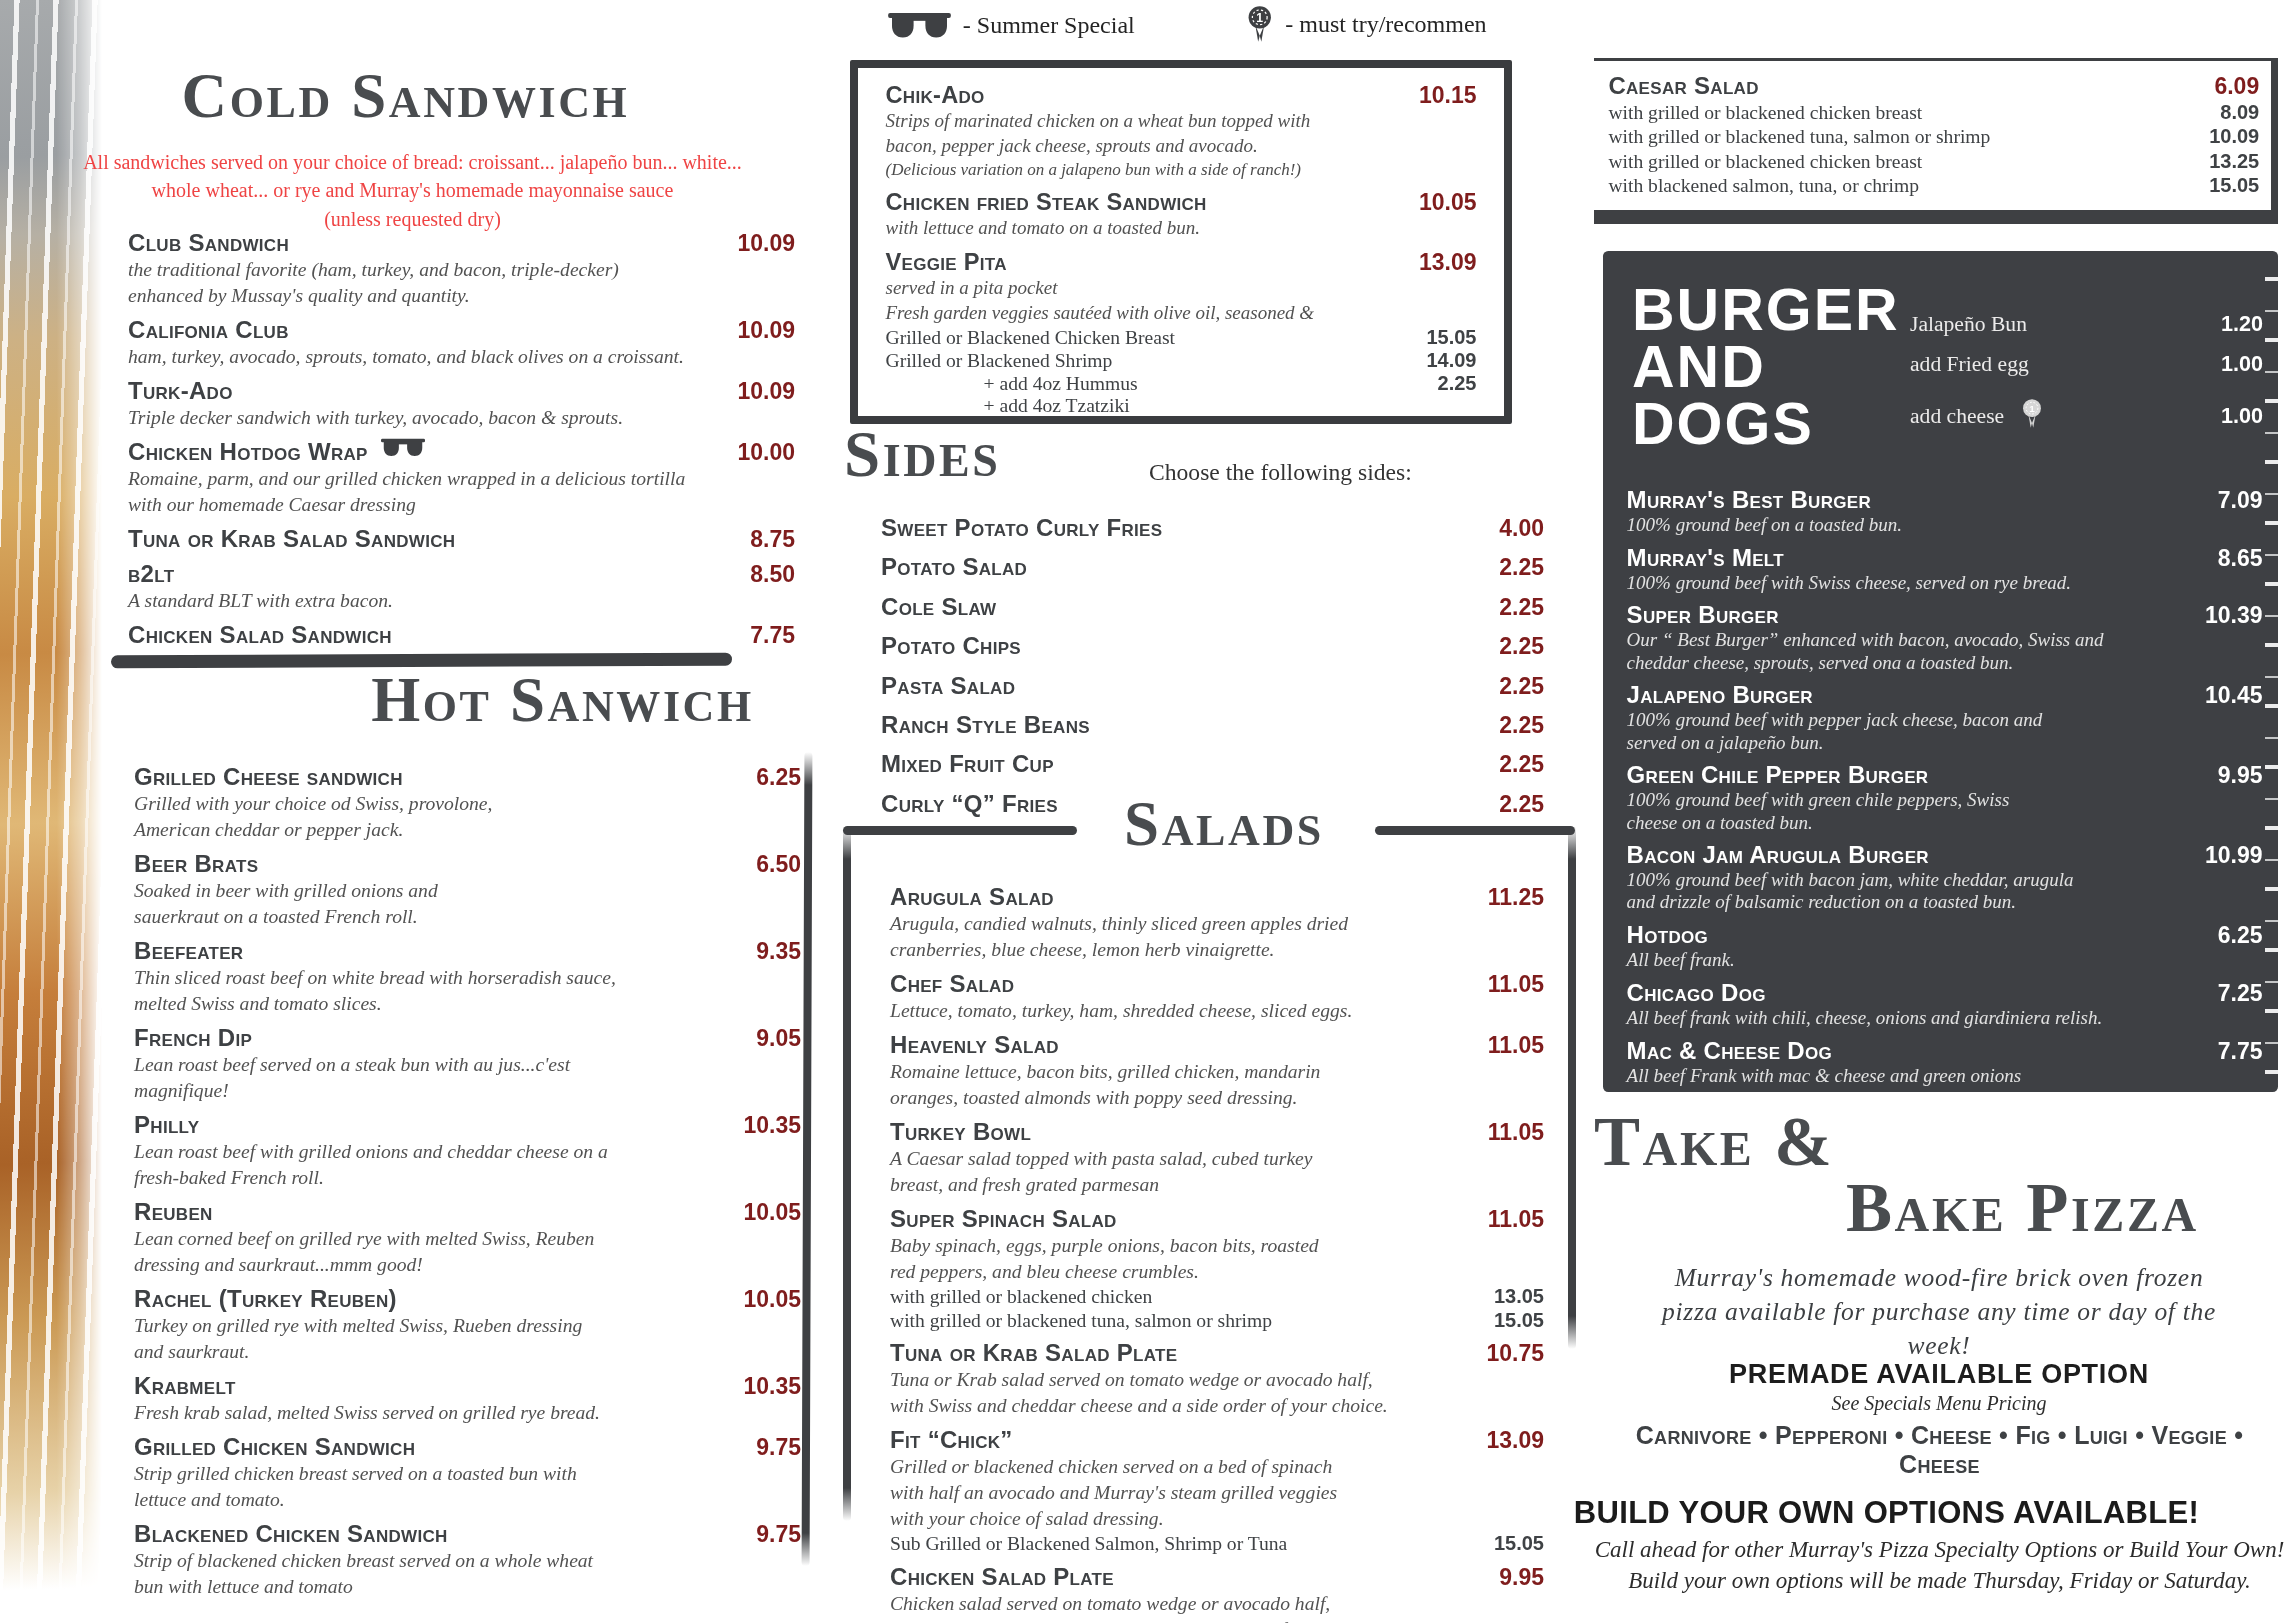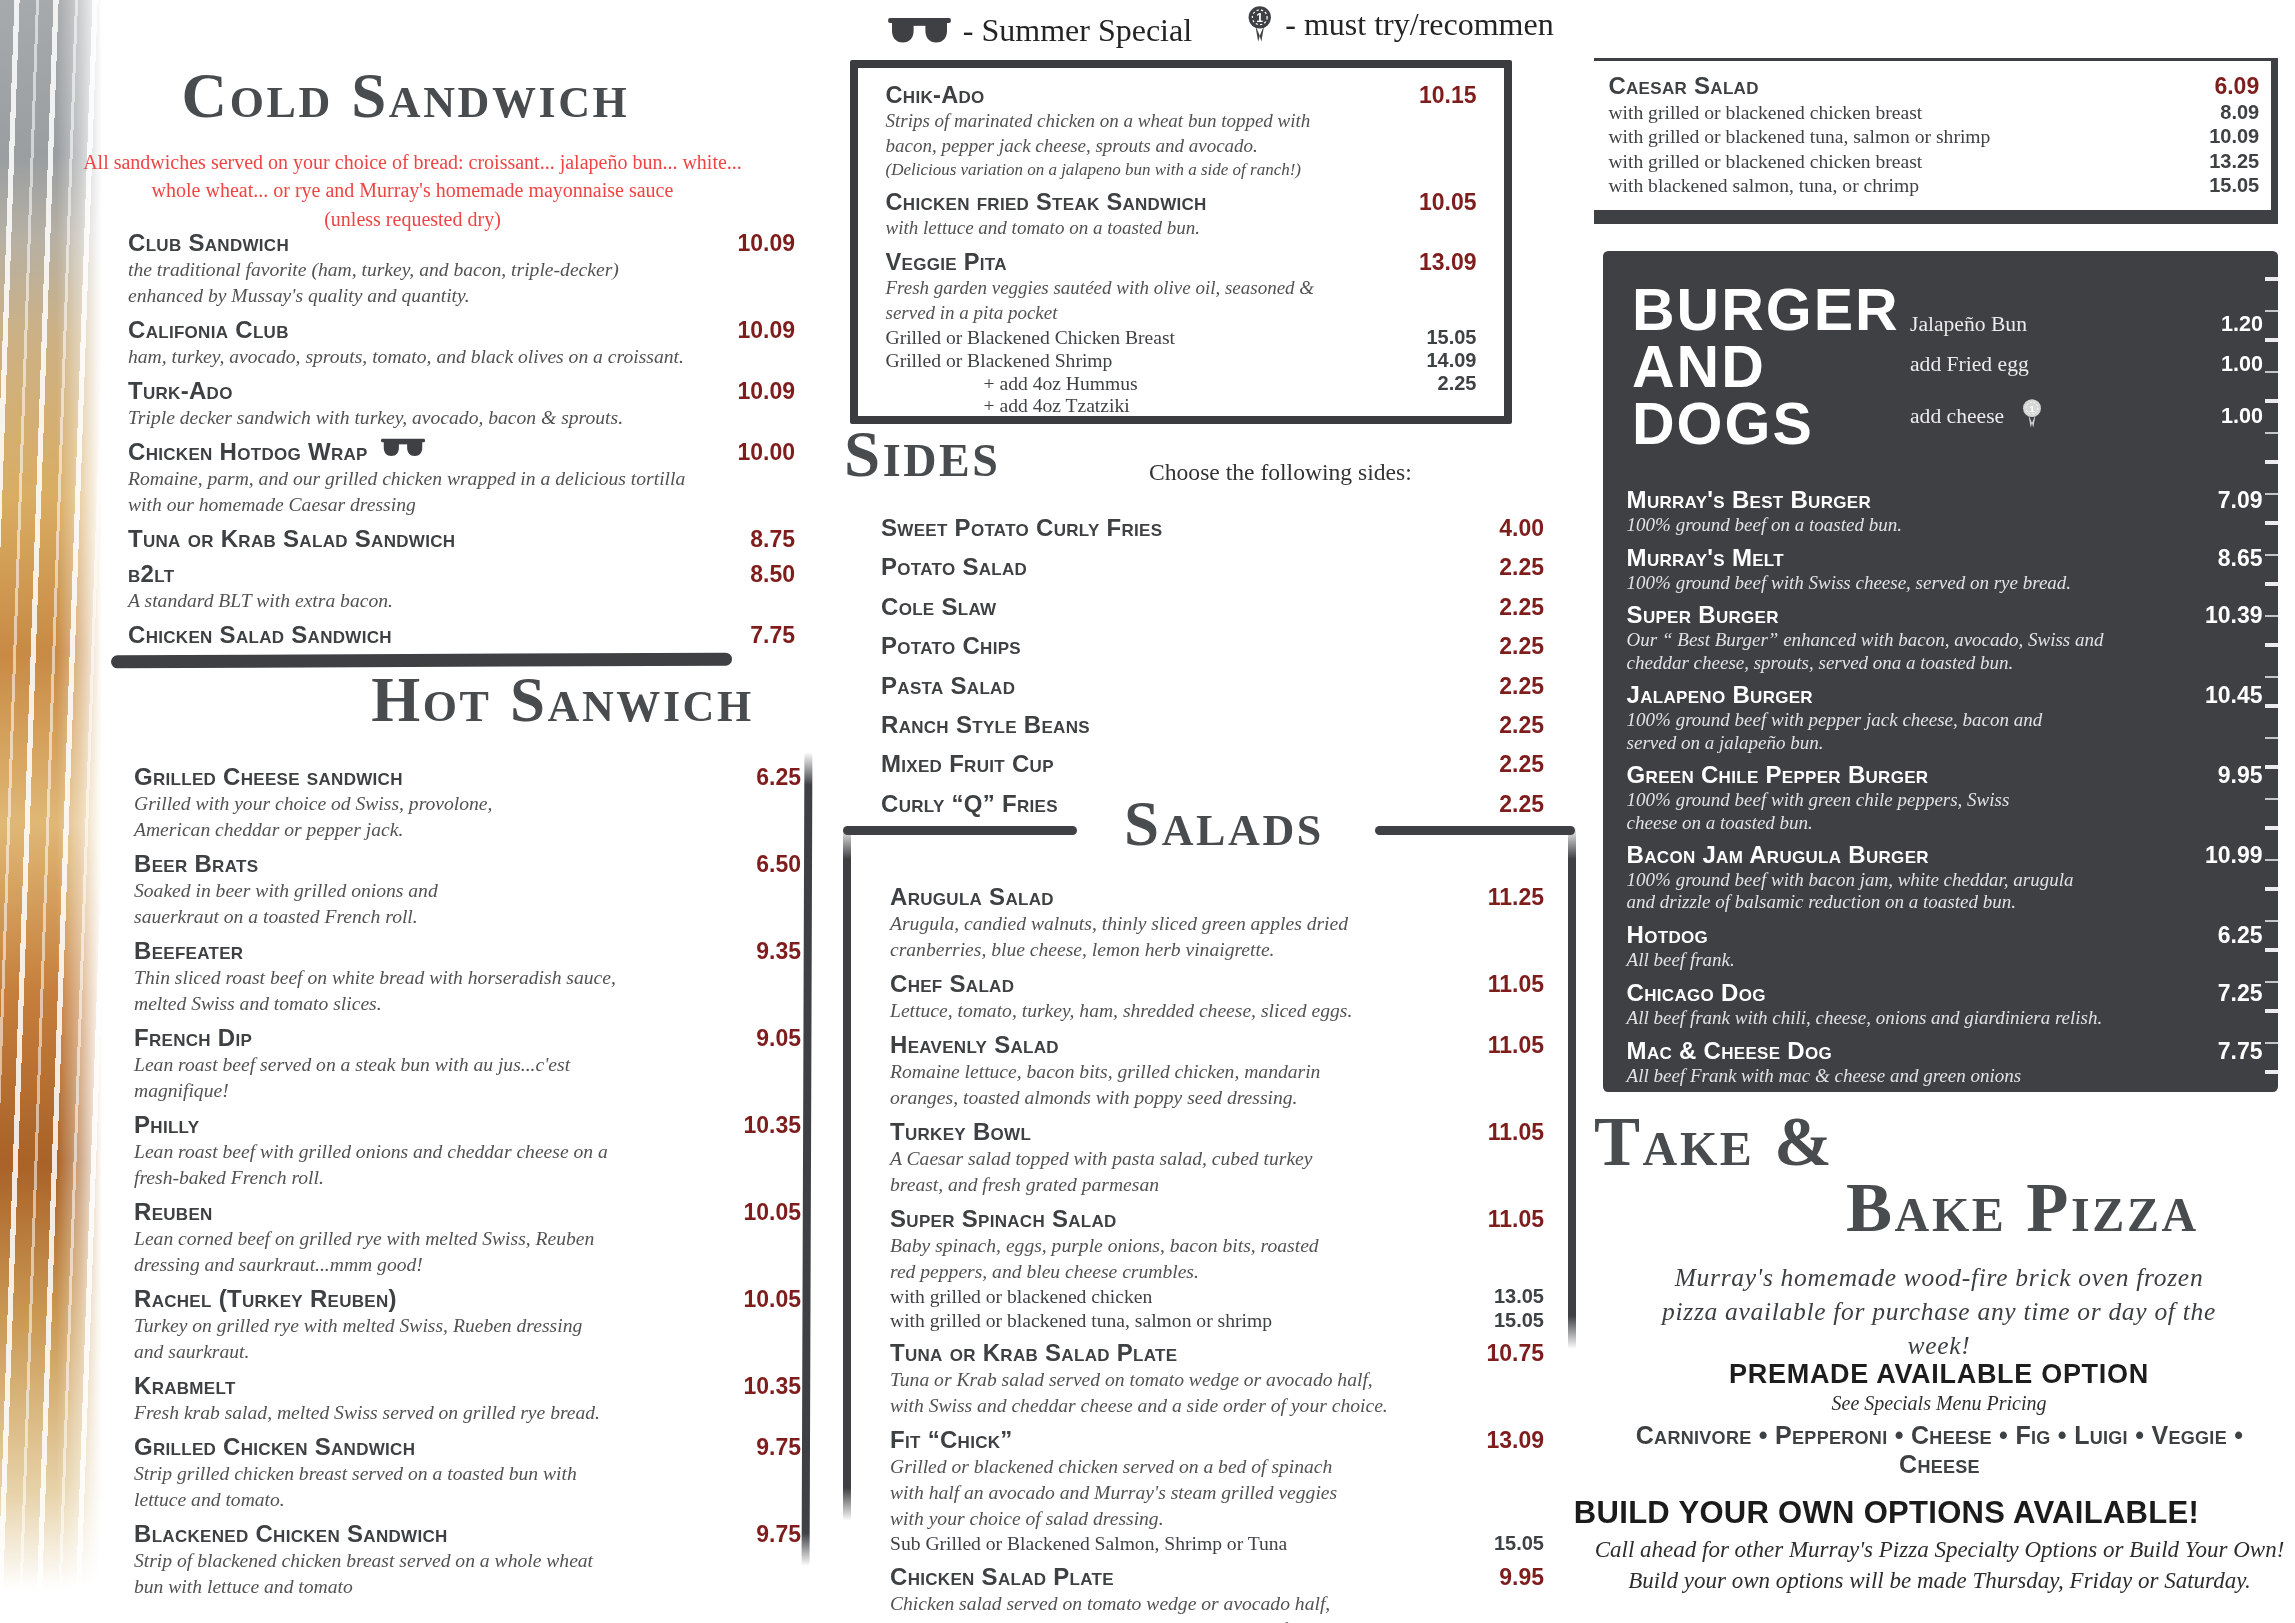--- a/index.html
+++ b/index.html
@@ -61,21 +61,21 @@
     padding:11.8px 11.8px 10.5px 14.4px;}
   .caesar-box .mi{margin-bottom:1.3px;}
   .caesar-box .mi-sub{font-size:19.6px;line-height:1.2;}
   
   .ic{display:inline-block;vertical-align:middle;fill:currentColor;}
   .ic-sunglasses-legend{width:63px;height:27.5px;color:#3e4043;}
   .ic-medal-legend{width:27.5px;height:38px;color:#3e4043;}
   .ic-inline-sun{width:44px;height:19.6px;margin-left:13px;color:#3e4043;position:relative;top:-2px;}
   .ic-inline-medal{width:22px;height:31px;margin-left:17px;color:#d6d6d6;position:relative;top:6.5px;}
   .legend-item{position:absolute;display:flex;align-items:center;gap:11.8px;
-    font-family:"Liberation Serif",serif;font-size:32px;color:#242424;}
+    font-family:"Liberation Serif",serif;font-size:24px;color:#242424;}
   .center{text-align:center;}
 </style>
 </head>
 <body>
 
 <svg width="0" height="0" style="position:absolute">
   <symbol id="icon-sunglasses" viewBox="0 0 64 28">
     <rect x="0" y="1" width="64" height="5" rx="2"></rect>
     <path d="M4 5h22v9c0 7-4 12-11 12S4 21 4 14z"></path>
     <path d="M38 5h22v9c0 7-4 12-11 12s-11-5-11-12z"></path>
@@ -270,22 +270,22 @@
           <span class="mi-name">Chicken fried Steak Sandwich</span>
           <span class="mi-price">10.05</span>
         </div>
         <div class="mi-desc">with lettuce and tomato on a toasted bun.</div>
       </div>
       <div class="mi">
         <div class="mi-row">
           <span class="mi-name">Veggie Pita</span>
           <span class="mi-price">13.09</span>
         </div>
+        <div class="mi-desc">served in a pita pocket</div>
         <div class="mi-desc">Fresh garden veggies sautéed with olive oil, seasoned &amp;</div>
-        <div class="mi-desc">served in a pita pocket</div>
         <div class="mi-sub">
           <span class="lbl">Grilled or Blackened Chicken Breast</span>
           <span class="sp">15.05</span>
         </div>
         <div class="mi-sub">
           <span class="lbl">Grilled or Blackened Shrimp</span>
           <span class="sp">14.09</span>
         </div>
         <div class="mi-sub">
           <span class="lbl indent">+ add 4oz Hummus</span>

